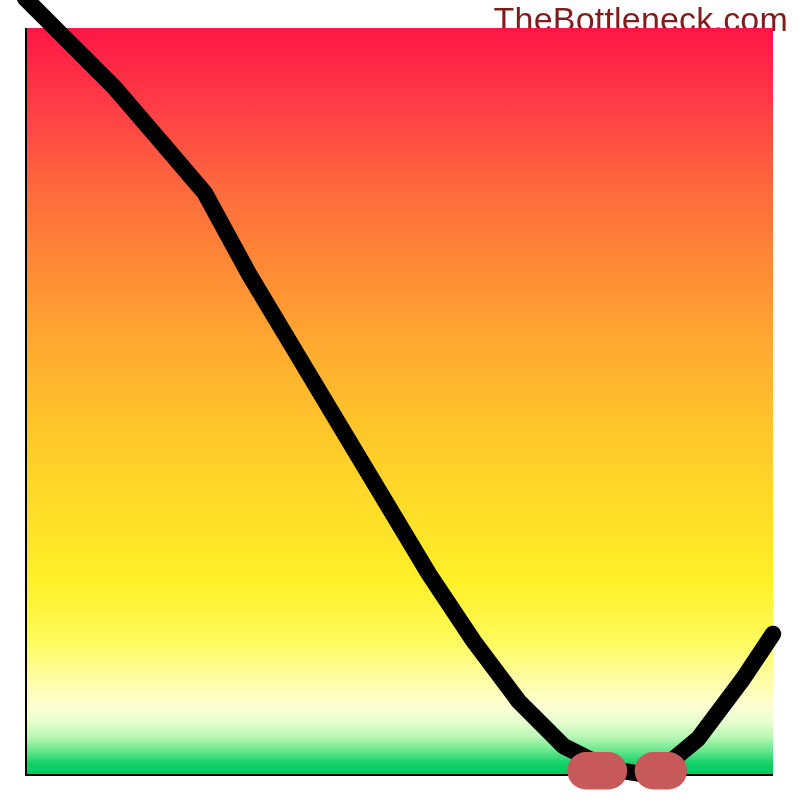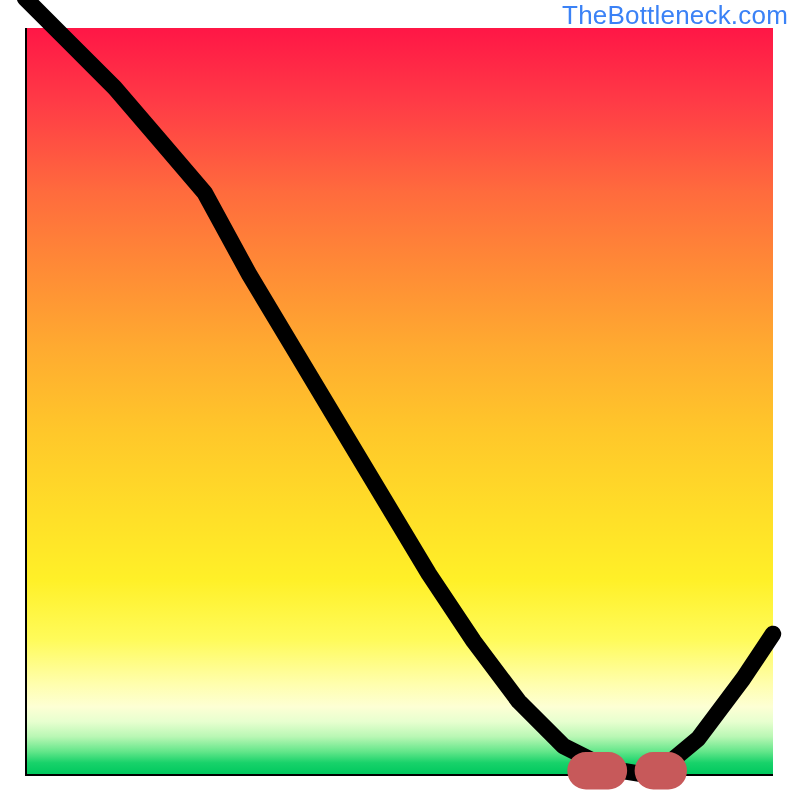--- a/index.html
+++ b/index.html
@@ -13,22 +13,22 @@
   }
   .wrap {
     position: relative;
     width: 800px;
     height: 800px;
   }
   .watermark {
     position: absolute;
     top: 0;
     right: 12px;
-    font-size: 26px;
-    color: #3b82f6;
+    font-size: 34px;
+    color: #7f1d1d;
     font-weight: 400;
     letter-spacing: 0.2px;
   }
   .plot {
     position: absolute;
     left: 25px;
     top: 28px;
     width: 748px;
     height: 748px;
     background: linear-gradient(

